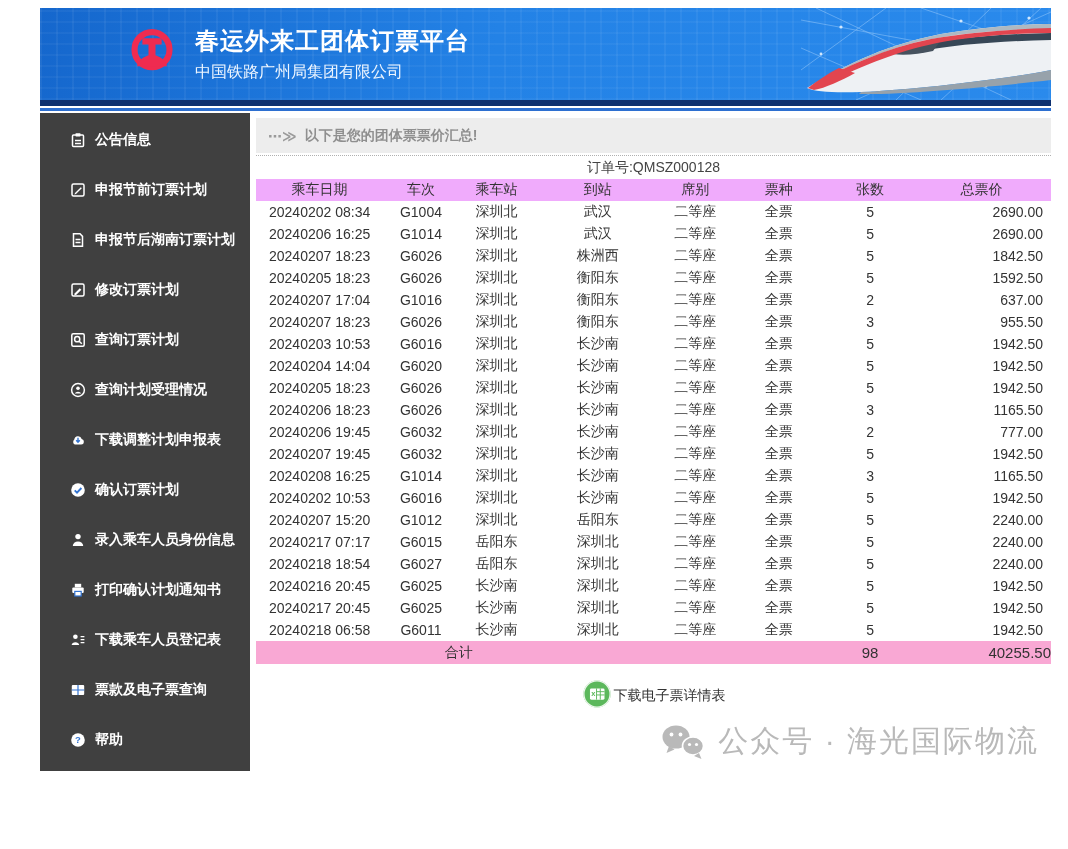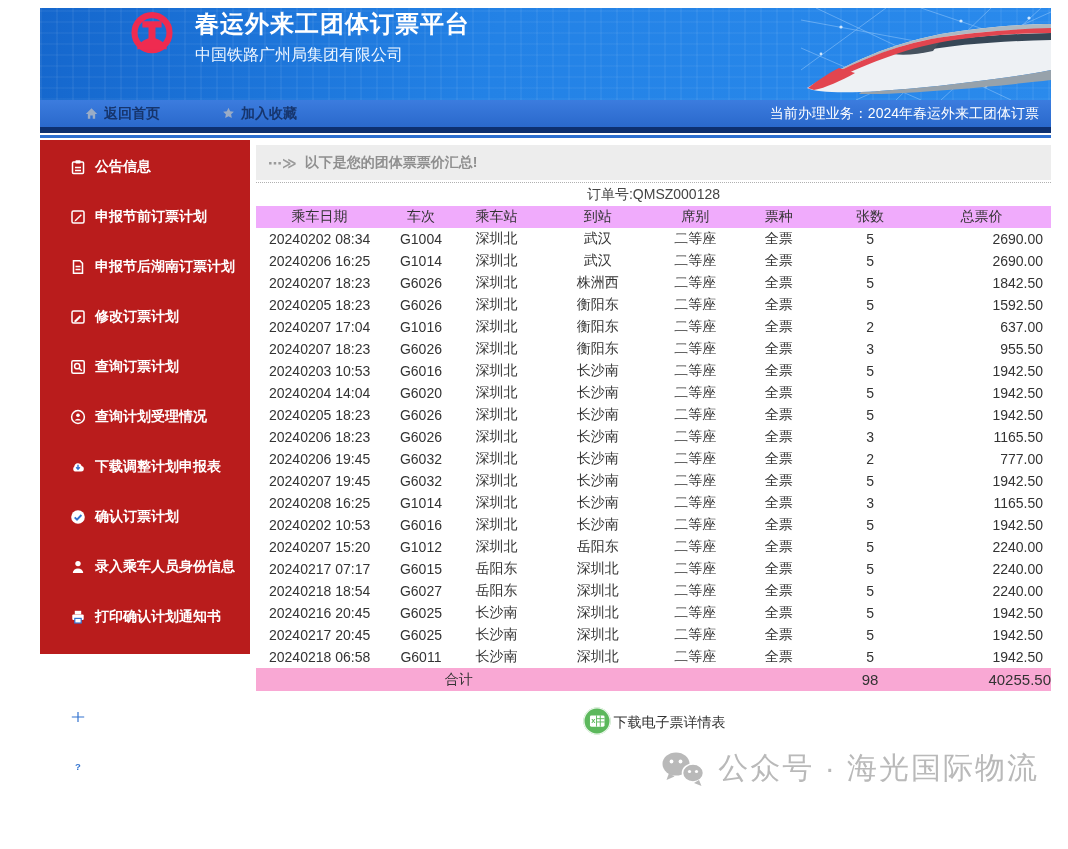--- a/index.html
+++ b/index.html
@@ -6,21 +6,21 @@
   body { background:#fff; font-family:"Liberation Sans","DejaVu Sans",sans-serif; }
   .page { position:relative; width:1068px; height:849px; background:#fff; overflow:hidden; }
   .site { position:absolute; left:40px; top:8px; width:1011px; }
 
   
   .banner { position:relative; height:92px; overflow:hidden;
             background:linear-gradient(100deg,#1567cd 0%,#2382e6 45%,#2a8aec 100%); }
   .banner::after { content:""; position:absolute; inset:0; pointer-events:none;
     background-image:repeating-linear-gradient(90deg,rgba(255,255,255,.05) 0 2px,transparent 2px 16px),
                      repeating-linear-gradient(0deg,rgba(255,255,255,.04) 0 2px,transparent 2px 11px); }
-  .banner-left { position:relative; z-index:2; display:flex; align-items:flex-start; gap:15px;
+  .banner-left { position:relative; z-index:2; display:flex; align-items:center; gap:15px;
                  padding-left:84px; height:100%; }
   .logo svg { display:block; }
   .title { color:#fff; font-size:24px; font-weight:bold; letter-spacing:1px; }
   .subtitle { color:#eef6ff; font-size:16px; margin-top:5px; }
   .train-art { position:absolute; right:0; top:0; width:250px; height:92px; z-index:1; }
 
   
   .navbar { height:27px; background:linear-gradient(#3c7cde,#2a69cc); display:flex; align-items:center;
             padding:0 12px 0 45px; }
   .nav-link { display:flex; align-items:center; gap:6px; color:#16356d; font-size:14px; font-weight:bold;
@@ -34,21 +34,21 @@
   .rule-blue { height:3px; background:#2d6fd0; margin-bottom:2px; }
 
   
   .content { display:flex; align-items:flex-start; }
   .sidebar { width:210px; flex:0 0 210px; }
   .greeting { height:40px; border-bottom:1px dotted #999; display:flex; align-items:center;
               padding-left:22px; color:#1a5cb8; font-size:14px; font-weight:bold;
               background:#f3f4f6;
               background-image:radial-gradient(60px 26px at 30% 40%,#e3e6ea 0%,transparent 70%),
                                radial-gradient(80px 30px at 75% 60%,#e8eaee 0%,transparent 70%); }
-  .menu { background:#b91c1c; height:514px; padding-top:2px; display:block; }
+  .menu { background:#404040; height:658px; padding-top:2px; display:block; }
   .menu-item { height:50px; display:flex; align-items:center; gap:9px; padding-left:29px;
                color:#fff; font-size:14px; font-weight:bold; text-decoration:none; cursor:pointer; }
   .mi-ico { display:flex; width:17px; justify-content:center; }
 
   .main { flex:1; margin-left:6px; }
   .crumb-bar { height:35px; background:#ededed; margin-top:5px; display:flex; align-items:center;
                gap:8px; padding-left:12px; color:#8f8f8f; font-size:14px; font-weight:bold; }
   .crumb-arrow { color:#9a9a9a; }
   .order-line { border-top:1px dotted #b0b0b0; margin-top:2px; padding:3px 0 2px; text-align:center;
                 font-size:14px; color:#444; }
@@ -115,39 +115,20 @@
           <path d="M6 80 C 36 62, 78 38, 140 26 C 180 19, 225 16, 250 16 L250 21 C 205 21, 160 25, 125 32 C 82 41, 36 63, 6 80 Z" fill="#aeb9c2"></path>
           <path d="M112 38 C 150 30, 200 26, 250 25 L250 32 C 200 33, 152 37, 120 43 Z" fill="#374756"></path>
           <path d="M92 46 C 104 40, 122 35, 140 32 L132 43 C 118 46, 103 48, 92 46 Z" fill="#46525e"></path>
           <path d="M10 78 C 45 58, 85 40, 130 31 C 170 24, 215 21, 250 20 L250 25 C 210 25, 170 29, 136 35 C 96 43, 50 62, 22 78 C 17 80, 12 80, 10 78 Z" fill="#e2454f"></path>
           <path d="M7 80 C 17 72, 28 65, 38 60 L54 65 C 40 73, 24 80, 13 82 Z" fill="#e2454f"></path>
           <path d="M60 84 C 120 81, 210 70, 250 62 L250 72 C 200 78, 100 87, 58 86 Z" fill="#97a2ab"></path>
         </svg>
       </div>
     </header>
 
-    <nav class="navbar">
-      <a class="nav-link">
-        <span class="nav-ico">
-          <svg width="13" height="13" viewBox="0 0 16 16">
-              <path d="M8 1.5 L15 8.5 H12.5 V14.5 H9.5 V10.5 H6.5 V14.5 H3.5 V8.5 H1 Z" fill="#9aacc6"></path>
-            </svg>
-        </span>
-        <span>返回首页</span>
-      </a>
-      <a class="nav-link">
-        <span class="nav-ico">
-          <svg width="13" height="13" viewBox="0 0 16 16">
-              <path d="M8 1 l2 4.2 4.6.6 -3.4 3.2 .9 4.5 L8 11.3 3.9 13.5 l.9-4.5 L1.4 5.8 6 5.2 Z" fill="#9aacc6"></path>
-            </svg>
-        </span>
-        <span>加入收藏</span>
-      </a>
-      <div class="nav-right">当前办理业务：2024年春运外来工团体订票</div>
-    </nav>
     <div class="rule-navy"></div>
     <div class="rule-gap"></div>
     <div class="rule-blue"></div>
 
     <div class="content">
       <aside class="sidebar">
         <nav class="menu" id="menu">
             <a class="menu-item">
               <span class="mi-ico">
                 <svg width="16" height="16" viewBox="0 0 16 16">

